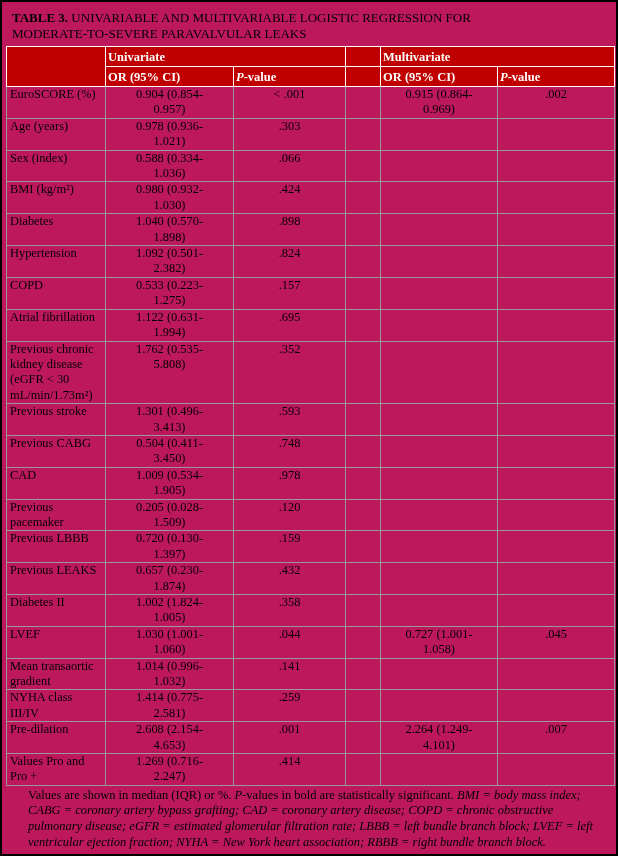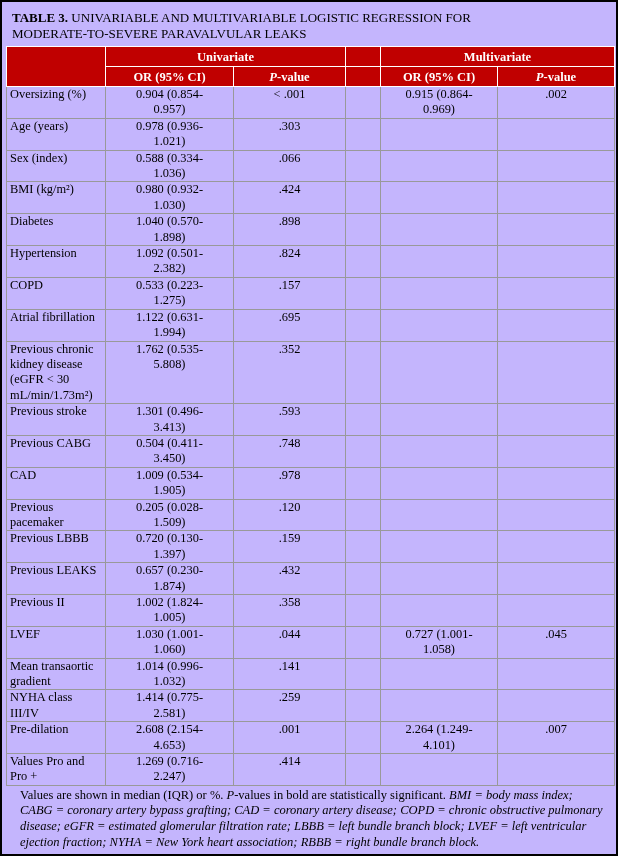--- a/index.html
+++ b/index.html
@@ -7,21 +7,21 @@
     padding: 0;
     background: #ffffff;
     font-family: "Liberation Serif", serif;
     color: #000000;
   }
   .frame {
     width: 618px;
     height: 856px;
     box-sizing: border-box;
     border: 2px solid var(--frame, #000000);
-    background: #c4b5fd;
+    background: #be185d;
     padding: 7px 4px 4px 4px;
     overflow: hidden;
   }
   .title {
     font-size: 13px;
     line-height: 16px;
     margin: 1px 2px 4px 6px;
   }
   .title .title-label { font-weight: bold; }
   .title .title-text { white-space: pre-line; }
@@ -33,38 +33,38 @@
   }
   table.regression thead th {
     background: var(--header-bg, #c00000);
     color: var(--header-text, #ffffff);
     border: 1px solid #ffffff;
     font-weight: bold;
     font-size: 12.5px;
     line-height: 18px;
     height: 19px;
     padding: 0 2px;
-    text-align: center;
+    text-align: left;
   }
   table.regression tbody td {
     border: 1px solid var(--grid, #999999);
     font-size: 12.4px;
     line-height: 15.4px;
     vertical-align: top;
     padding: 0 3px;
     overflow: hidden;
   }
   table.regression tbody tr:first-child td { border-top: 1.5px solid #000000; }
   td.lbl { text-align: left;  white-space: pre; }
   td.val { text-align: center; white-space: pre; }
   td.gap { padding: 0; }
   .footnote {
     font-size: 12.5px;
     line-height: 15.6px;
-    margin: 2px 4px 0 14px;
+    margin: 2px 4px 0 22px;
   }
   .footnote .it { font-style: italic; }
   .pit { font-style: italic; }
 </style>
 </head>
 <body>
 
 <div class="frame">
 
   <div class="title"><b class="title-label">TABLE 3.</b> <span class="title-text">UNIVARIABLE AND MULTIVARIABLE LOGISTIC REGRESSION FOR
@@ -89,21 +89,21 @@
       <tr>
         <th>OR (95% CI)</th>
         <th><span class="pit">P</span><span>-value</span></th>
         <th></th>
         <th>OR (95% CI)</th>
         <th><span class="pit">P</span><span>-value</span></th>
       </tr>
     </thead>
     <tbody>
       <tr>
-        <td class="lbl">Oversizing (%)</td>
+        <td class="lbl">EuroSCORE (%)</td>
         <td class="val">0.904 (0.854-
 0.957)</td>
         <td class="val">&lt; .001</td>
         <td class="gap"></td>
         <td class="val">0.915 (0.864-
 0.969)</td>
         <td class="val">.002</td>
       </tr>
       <tr>
         <td class="lbl">Age (years)</td>
@@ -229,21 +229,21 @@
       <tr>
         <td class="lbl">Previous LEAKS</td>
         <td class="val">0.657 (0.230-
 1.874)</td>
         <td class="val">.432</td>
         <td class="gap"></td>
         <td class="val"></td>
         <td class="val"></td>
       </tr>
       <tr>
-        <td class="lbl">Previous II</td>
+        <td class="lbl">Diabetes II</td>
         <td class="val">1.002 (1.824-
 1.005)</td>
         <td class="val">.358</td>
         <td class="gap"></td>
         <td class="val"></td>
         <td class="val"></td>
       </tr>
       <tr>
         <td class="lbl">LVEF</td>
         <td class="val">1.030 (1.001-

